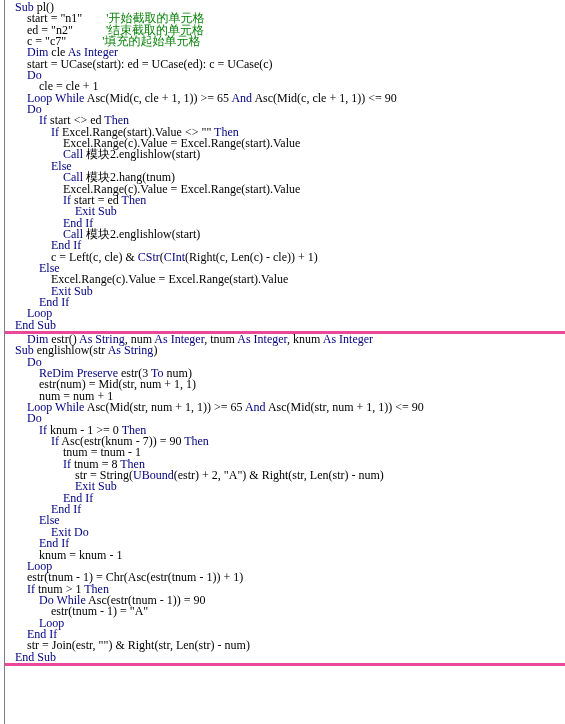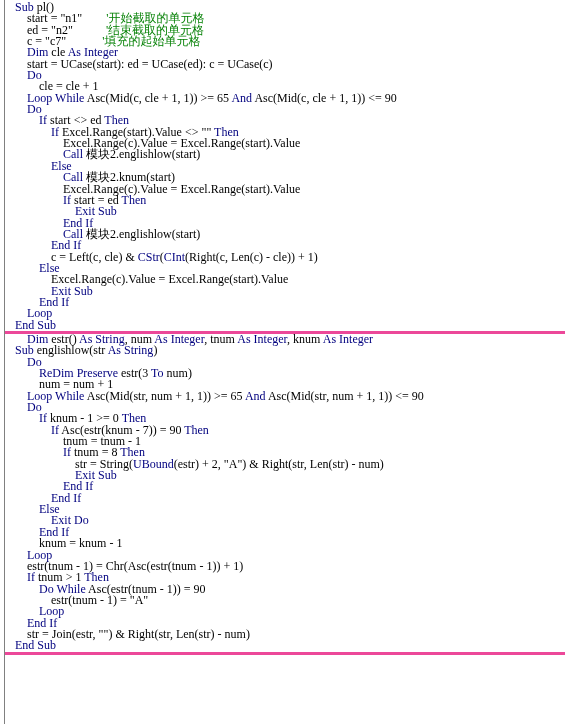--- a/index.html
+++ b/index.html
@@ -69,40 +69,41 @@
         <div class="code-line"><span class="plain">    start = UCase(start): ed = UCase(ed): c = UCase(c)</span></div>
         <div class="code-line"><span class="plain">    </span><span class="kw">Do</span></div>
         <div class="code-line"><span class="plain">        cle = cle + 1</span></div>
         <div class="code-line"><span class="plain">    </span><span class="kw">Loop While </span><span class="plain">Asc(Mid(c, cle + 1, 1)) &gt;= 65 </span><span class="kw">And </span><span class="plain">Asc(Mid(c, cle + 1, 1)) &lt;= 90</span></div>
         <div class="code-line"><span class="plain">    </span><span class="kw">Do</span></div>
         <div class="code-line"><span class="plain">        </span><span class="kw">If </span><span class="plain">start &lt;&gt; ed </span><span class="kw">Then</span></div>
         <div class="code-line"><span class="plain">            </span><span class="kw">If </span><span class="plain">Excel.Range(start).Value &lt;&gt; "" </span><span class="kw">Then</span></div>
         <div class="code-line"><span class="plain">                Excel.Range(c).Value = Excel.Range(start).Value</span></div>
         <div class="code-line"><span class="plain">                </span><span class="kw">Call </span><span class="plain">模块2.englishlow(start)</span></div>
         <div class="code-line"><span class="plain">            </span><span class="kw">Else</span></div>
-        <div class="code-line"><span class="plain">                </span><span class="kw">Call </span><span class="plain">模块2.knum(start)</span></div>
+        <div class="code-line"><span class="plain">                </span><span class="kw">Call </span><span class="plain">模块2.hang(tnum)</span></div>
         <div class="code-line"><span class="plain">                Excel.Range(c).Value = Excel.Range(start).Value</span></div>
         <div class="code-line"><span class="plain">                </span><span class="kw">If </span><span class="plain">start = ed </span><span class="kw">Then</span></div>
         <div class="code-line"><span class="plain">                    </span><span class="kw">Exit Sub</span></div>
         <div class="code-line"><span class="plain">                </span><span class="kw">End If</span></div>
         <div class="code-line"><span class="plain">                </span><span class="kw">Call </span><span class="plain">模块2.englishlow(start)</span></div>
         <div class="code-line"><span class="plain">            </span><span class="kw">End If</span></div>
         <div class="code-line"><span class="plain">            c = Left(c, cle) &amp; </span><span class="kw">CStr</span><span class="plain">(</span><span class="kw">CInt</span><span class="plain">(Right(c, Len(c) - cle)) + 1)</span></div>
         <div class="code-line"><span class="plain">        </span><span class="kw">Else</span></div>
         <div class="code-line"><span class="plain">            Excel.Range(c).Value = Excel.Range(start).Value</span></div>
         <div class="code-line"><span class="plain">            </span><span class="kw">Exit Sub</span></div>
         <div class="code-line"><span class="plain">        </span><span class="kw">End If</span></div>
         <div class="code-line"><span class="plain">    </span><span class="kw">Loop</span></div>
         <div class="code-line"><span class="kw">End Sub</span></div>
       </div>
       <div class="proc">
         <div class="code-line"><span class="plain">    </span><span class="kw">Dim </span><span class="plain">estr() </span><span class="kw">As String</span><span class="plain">, num </span><span class="kw">As Integer</span><span class="plain">, tnum </span><span class="kw">As Integer</span><span class="plain">, knum </span><span class="kw">As Integer</span></div>
         <div class="code-line"><span class="kw">Sub </span><span class="plain">englishlow(str </span><span class="kw">As String</span><span class="plain">)</span></div>
         <div class="code-line"><span class="plain">    </span><span class="kw">Do</span></div>
         <div class="code-line"><span class="plain">        </span><span class="kw">ReDim Preserve </span><span class="plain">estr(3 </span><span class="kw">To</span><span class="plain"> num)</span></div>
+        <div class="code-line"><span class="plain">        estr(num) = Mid(str, num + 1, 1)</span></div>
         <div class="code-line"><span class="plain">        num = num + 1</span></div>
         <div class="code-line"><span class="plain">    </span><span class="kw">Loop While </span><span class="plain">Asc(Mid(str, num + 1, 1)) &gt;= 65 </span><span class="kw">And </span><span class="plain">Asc(Mid(str, num + 1, 1)) &lt;= 90</span></div>
         <div class="code-line"><span class="plain">    </span><span class="kw">Do</span></div>
         <div class="code-line"><span class="plain">        </span><span class="kw">If </span><span class="plain">knum - 1 &gt;= 0 </span><span class="kw">Then</span></div>
         <div class="code-line"><span class="plain">            </span><span class="kw">If </span><span class="plain">Asc(estr(knum - 7)) = 90 </span><span class="kw">Then</span></div>
         <div class="code-line"><span class="plain">                tnum = tnum - 1</span></div>
         <div class="code-line"><span class="plain">                </span><span class="kw">If </span><span class="plain">tnum = 8 </span><span class="kw">Then</span></div>
         <div class="code-line"><span class="plain">                    str = String(</span><span class="kw">UBound</span><span class="plain">(estr) + 2, "A") &amp; Right(str, Len(str) - num)</span></div>
         <div class="code-line"><span class="plain">                    </span><span class="kw">Exit Sub</span></div>
         <div class="code-line"><span class="plain">                </span><span class="kw">End If</span></div>

